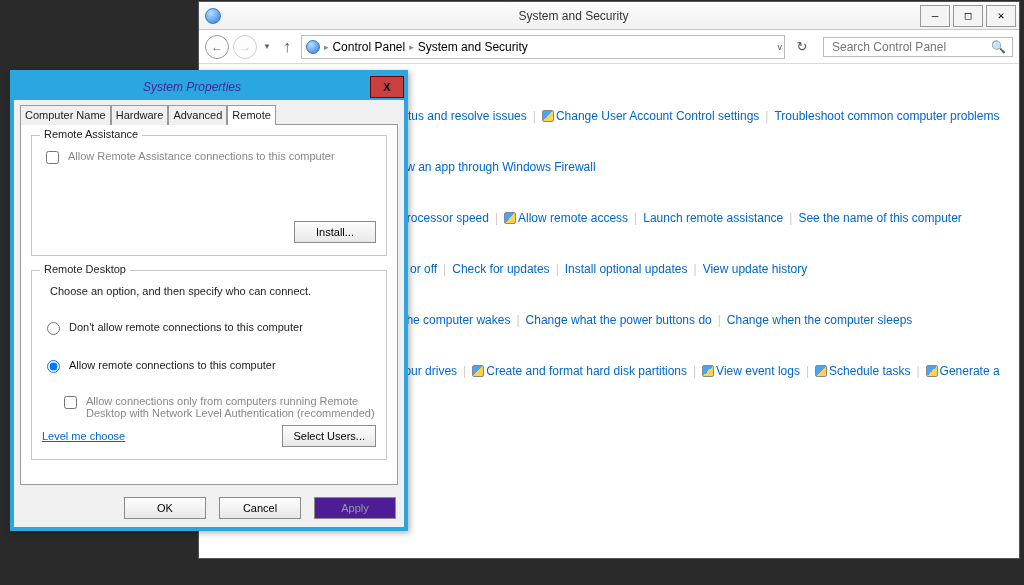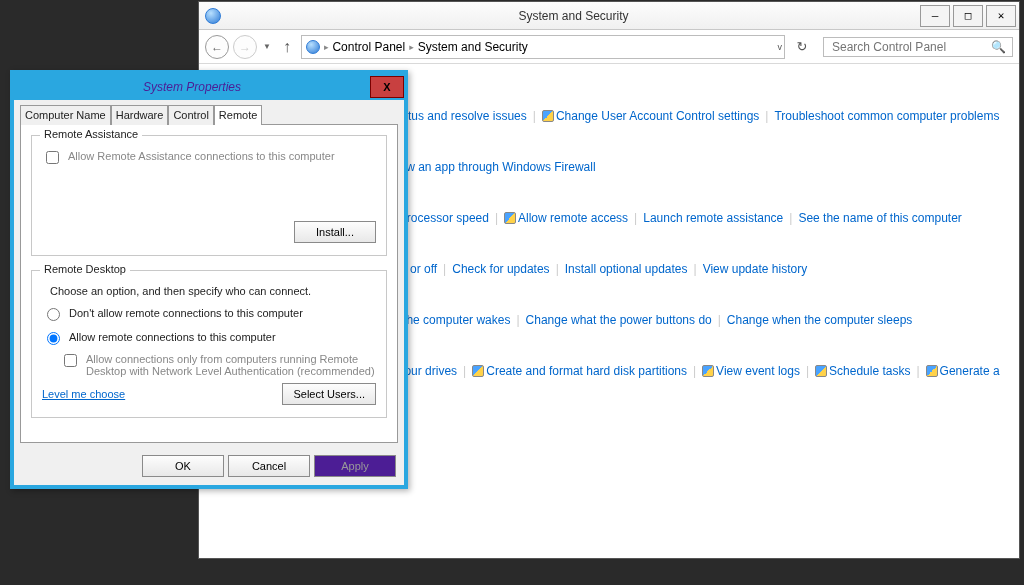--- a/index.html
+++ b/index.html
@@ -56,26 +56,26 @@
   .sp-tabs { display:flex; padding:4px 6px 0 6px; background:#f0f0f0; font-size:11px;}
   .sp-tab { border:1px solid #999; border-bottom:none; padding:3px 4px; background:#f0f0f0; margin-right:0px; position:relative; top:1px; cursor:pointer;}
   .sp-tab.active { background:#fff; z-index:2; padding-bottom:4px;}
   .sp-page { border:1px solid #999; margin:0 6px 6px 6px; padding:10px; background:#fff;}
   .gbox { border:1px solid #c8c8c8; padding:10px 10px 12px 10px; margin-bottom:14px; position:relative;}
   .gbox-title { position:absolute; top:-8px; left:8px; background:#fff; padding:0 4px; font-size:11px;}
   .chk { display:flex; align-items:flex-start; gap:6px; font-size:11px; margin:4px 0;}
   .chk input { margin-top:1px; }
   .chk.disabled { color:#888; }
   .chk.indent { margin-left:18px;}
-  .rad { display:flex; align-items:center; gap:6px; font-size:11px; margin:8px 0;}
+  .rad { display:flex; align-items:center; gap:6px; font-size:11px; margin:22px 0;}
   .sp-btn { min-width:82px; height:22px; border:1px solid #8a8a8a; background:linear-gradient(#fdfdfd,#e8e8e8); font-size:11px; padding:0 10px; cursor:pointer;}
   .sp-btn:disabled{ color:#999; background:#4c1d95; cursor:default;text-align:center;}
   .sp-row-right { display:flex; justify-content:flex-end; margin-top:8px;}
   .sp-help { color:#0066cc; text-decoration:underline; cursor:pointer; font-size:11px;}
-  .sp-foot { display:flex; justify-content:flex-end; gap:4px; padding:6px 8px 8px 8px;}
+  .sp-foot { display:flex; justify-content:flex-end; gap:13px; padding:6px 8px 8px 8px;}
   .sp-body-row { display:flex; justify-content:space-between; align-items:center; margin-top:6px;}
 
   .sp-desc{margin:4px 0 6px 8px;}
 </style>
 </head>
 <body>
 
 <div class="cp-window">
   <div class="cp-titlebar">
     <span class="globe"></span>
@@ -162,21 +162,21 @@
 </div>
 
 <div class="sp-dialog">
   <div class="sp-titlebar">
     <span class="t">System Properties</span>
     <div class="sp-close">X</div>
   </div>
   <div class="sp-tabs" id="sp-tabs">
       <div class="sp-tab">Computer Name</div>
       <div class="sp-tab">Hardware</div>
-      <div class="sp-tab">Control</div>
+      <div class="sp-tab">Advanced</div>
       <div class="sp-tab active">Remote</div>
     </div>
   <div class="sp-page">
 
     <div class="gbox">
       <span class="gbox-title">Remote Assistance</span>
       <label class="chk disabled">
         <input type="checkbox" style="">
         <span>Allow Remote Assistance connections to this computer</span>
       </label>

